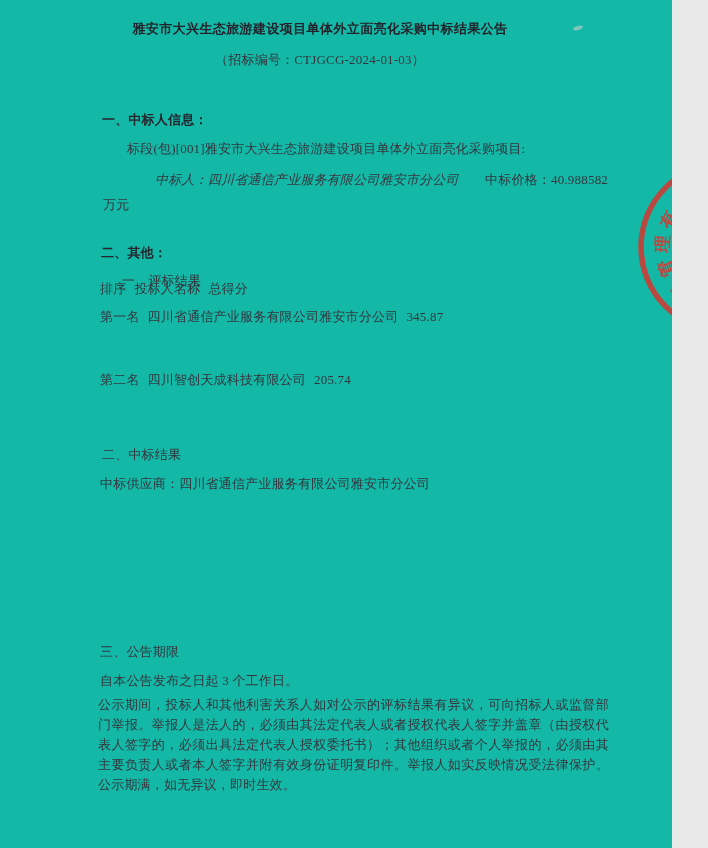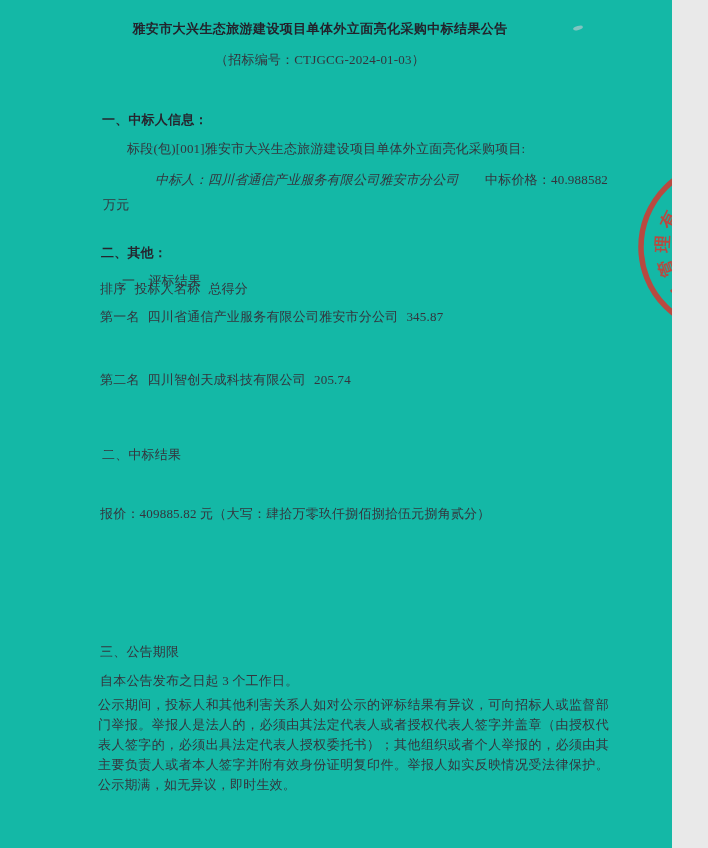--- a/index.html
+++ b/index.html
@@ -83,22 +83,22 @@
     <span>第一名</span><span class="cell-gap"></span><span>四川省通信产业服务有限公司雅安市分公司</span><span class="cell-gap"></span><span>345.87</span>
   </div>
 
   <div class="line" style="top:322px;left:100px;margin-top:44px;">
     <span>第二名</span><span class="cell-gap"></span><span>四川智创天成科技有限公司</span><span class="cell-gap"></span><span>205.74</span>
   </div>
 
 
   <div class="line" style="top:441px;left:102px;">二、中标结果</div>
 
+  <div class="line" style="top:470px;left:100px;">中标供应商：四川省通信产业服务有限公司雅安市分公司</div>
 
-  <div class="line" style="top:500px;left:100px;">报价：409885.82 元（大写：肆拾万零玖仟捌佰捌拾伍元捌角贰分）</div>
 
   <div class="line" style="top:638px;left:100px;">三、公告期限</div>
 
   <div class="line" style="top:667px;left:100px;">自本公告发布之日起 3 个工作日。</div>
 
   <div class="para" style="top:695px;left:98px;width:511px;">公示期间，投标人和其他利害关系人如对公示的评标结果有异议，可向招标人或监督部门举报。举报人是法人的，必须由其法定代表人或者授权代表人签字并盖章（由授权代表人签字的，必须出具法定代表人授权委托书）；其他组织或者个人举报的，必须由其主要负责人或者本人签字并附有效身份证明复印件。举报人如实反映情况受法律保护。公示期满，如无异议，即时生效。</div>
 
   <svg class="seal" viewBox="0 0 180 180">
     <circle cx="87" cy="89" r="84" fill="none" stroke="#d03a32" stroke-width="5.5"></circle>
     <polygon fill="#d03a32" points="87,59 80.2,79.7 58.5,79.7 76.1,92.6 69.4,113.3 87,100.5 104.6,113.3 97.9,92.6 115.5,79.7 93.8,79.7"></polygon>

